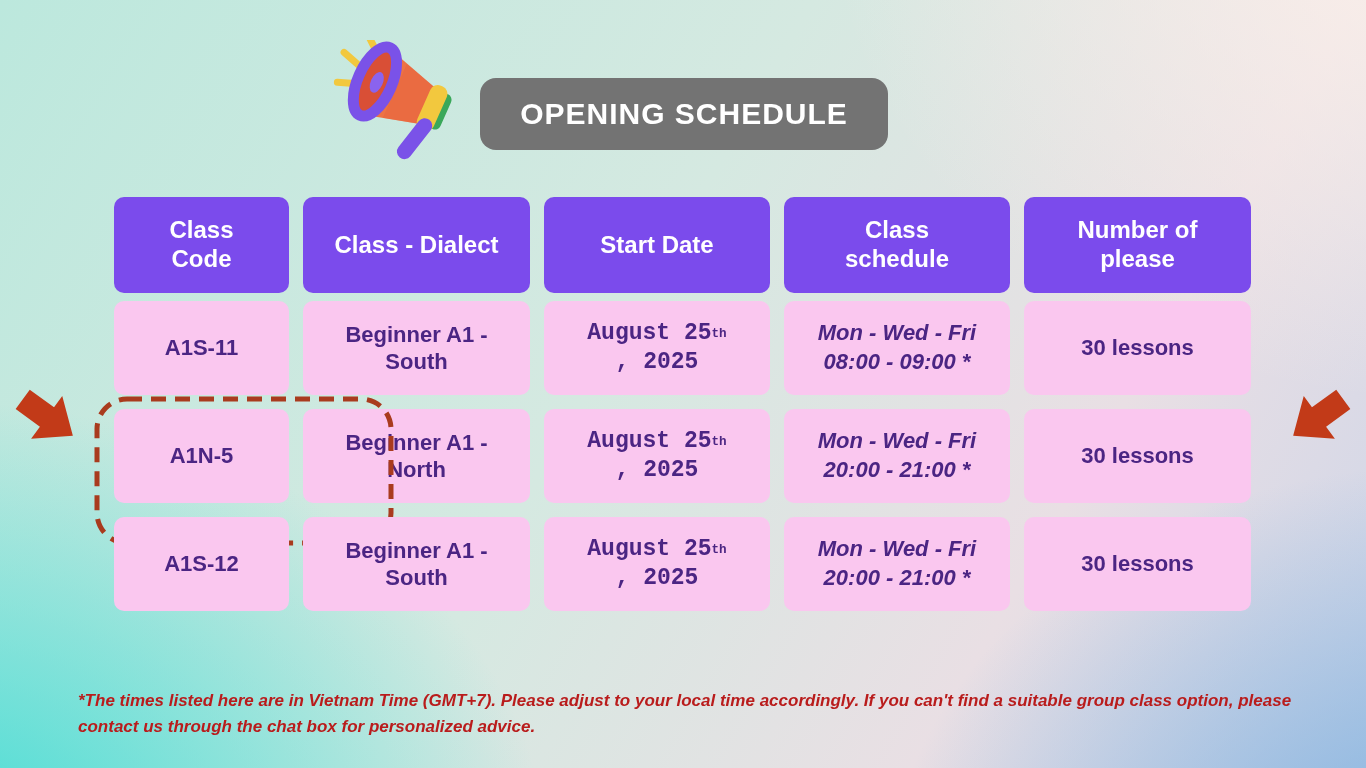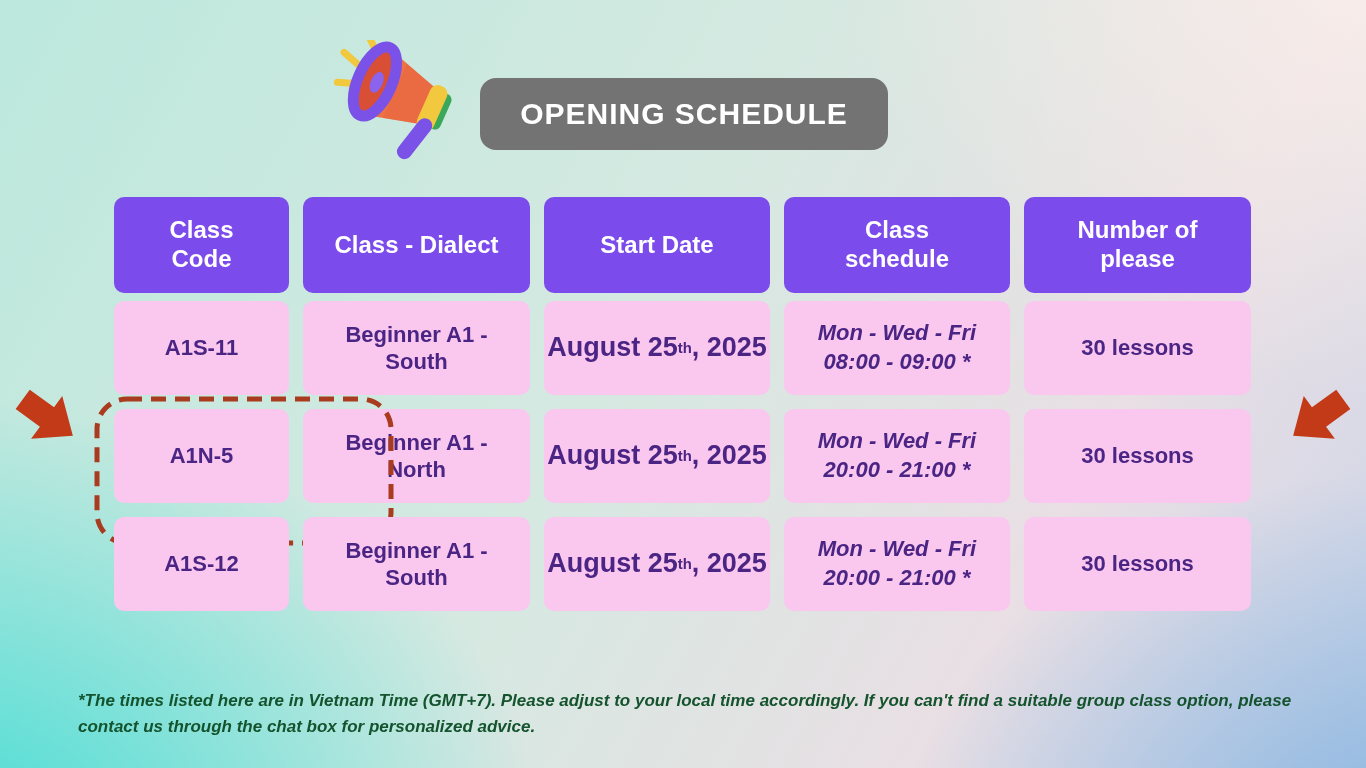--- a/index.html
+++ b/index.html
@@ -32,21 +32,21 @@
   .cell {
     border-radius: 10px; display: flex; flex-direction: column;
     align-items: center; justify-content: center; text-align: center;
     background: #fac7ef; color: #4b2583; font-weight: 700; font-size: 22px;
     padding: 0 18px; box-sizing: border-box; line-height: 1.25;
   }
   .thead .cell {
     background: #7b4bec; color: #ffffff; font-size: 24px; font-weight: 700;
     padding: 0 26px; line-height: 1.2;
   }
-  .cell.date { font-size: 27px; flex-direction: row; flex-wrap: wrap; align-content: center; padding: 0 2px; }
+  .cell.date { font-size: 23px; flex-direction: row; flex-wrap: wrap; align-content: center; padding: 0 2px; font-family: Liberation Mono, monospace; }
   .cell.date sup { font-size: 0.55em; vertical-align: super; line-height: 0; }
   .cell.sched { font-size: 22px; line-height: 1.3; font-style: italic; }
 
   
   .dash-outline {
     position: absolute; left: -20px; right: -16px; top: -13px; bottom: -11px;
     overflow: visible; pointer-events: none;
   }
   .dash-outline rect {
     x: 3px; y: 3px; width: calc(100% - 6px); height: calc(100% - 6px);
@@ -56,21 +56,21 @@
 
   
   .arrow { position: absolute; width: 64px; height: 58px; }
   .arrow svg { width: 100%; height: 100%; overflow: visible; }
   .arrow.left  { left: 16px;  top: 390px; transform: rotate(36deg); }
   .arrow.right { left: 1286px; top: 390px; transform: scaleX(-1) rotate(36deg); }
 
   
   .footnote {
     position: absolute; left: 78px; top: 688px; width: 1224px;
-    color: #14532d; font-size: 17px; font-weight: 700; font-style: italic;
+    color: #b91c1c; font-size: 17px; font-weight: 700; font-style: italic;
     line-height: 1.55;
   }
 </style>
 </head>
 <body>
 
 <div class="megaphone">
   <svg viewBox="0 0 132 130">
     <g transform="rotate(24 60 55)">
 

